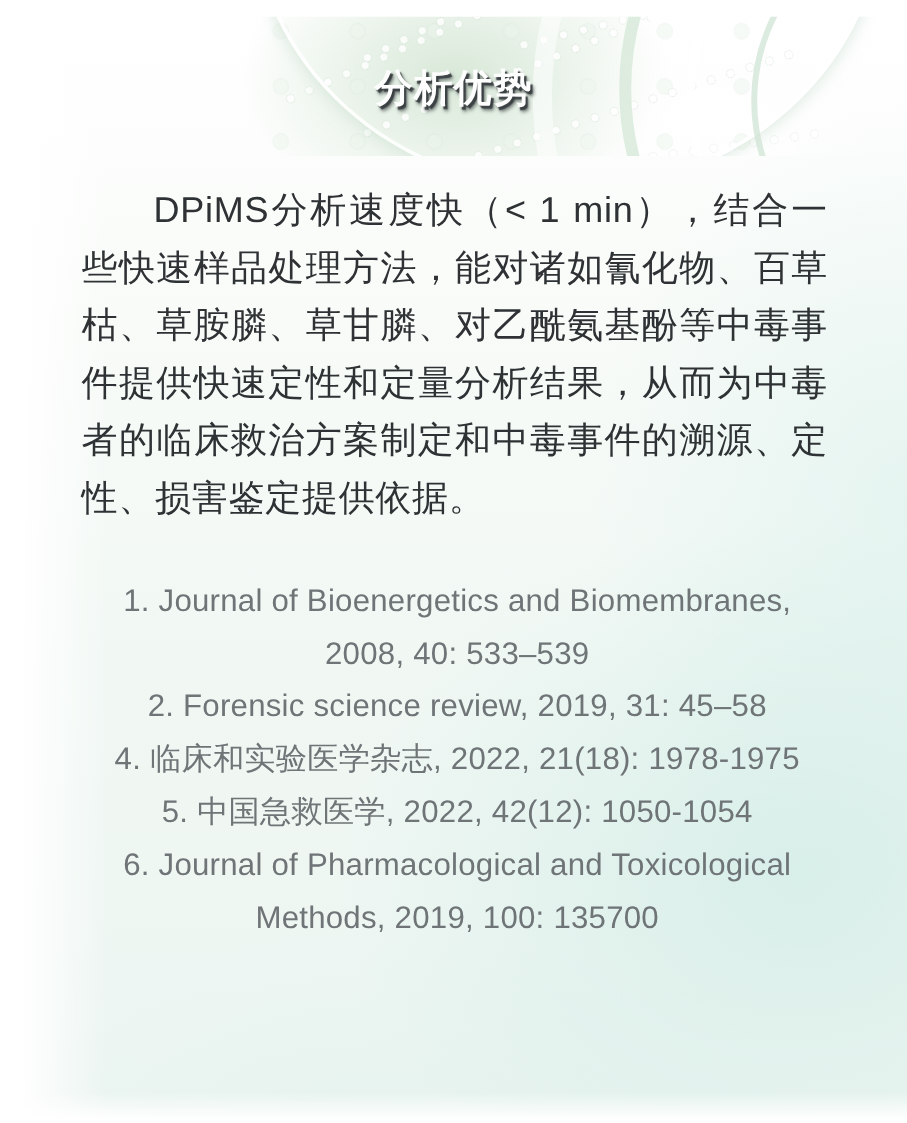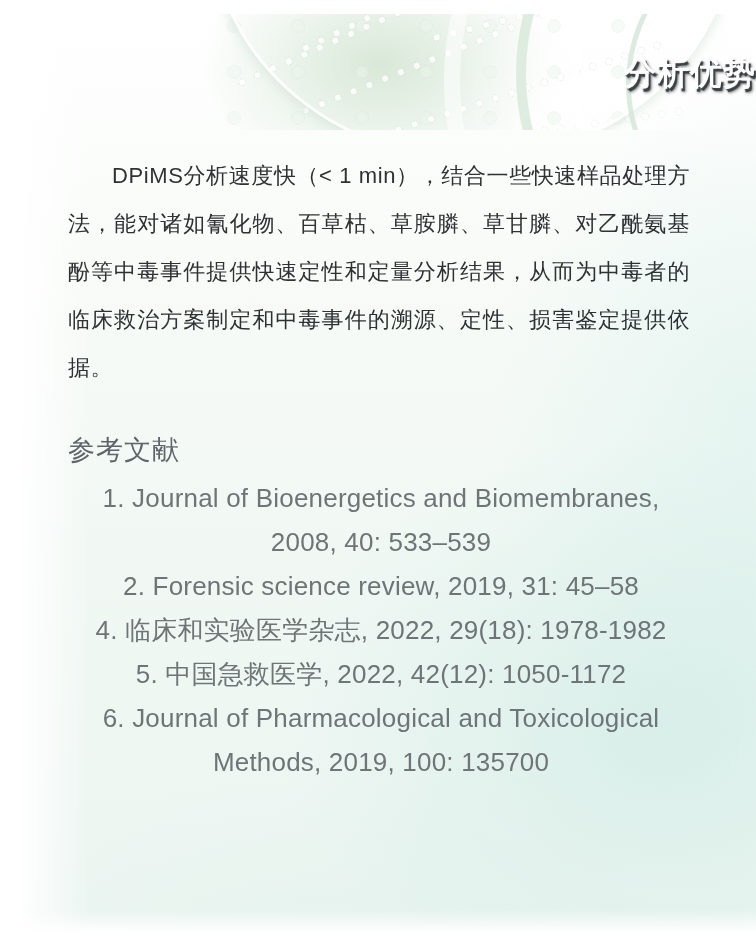--- a/index.html
+++ b/index.html
@@ -55,31 +55,31 @@
     background-size:64px 46px;
   }
   .glass-arc{position:absolute;border-radius:50%;border-style:solid;border-color:rgba(255,255,255,0.55);}
   .ga1{right:-280px;top:-230px;width:560px;height:560px;border-width:16px;}
   .ga2{right:-240px;top:-180px;width:460px;height:460px;border-width:10px;border-color:rgba(214,232,216,0.8);}
   .ga3{right:-210px;top:-130px;width:380px;height:380px;border-width:7px;border-color:rgba(255,255,255,0.7);}
   .ga4{right:-190px;top:-90px;width:310px;height:310px;border-width:5px;border-color:rgba(205,226,209,0.7);}
 
   .title{
     position:absolute;left:0;top:52px;width:100%;
-    text-align:right;
+    text-align:center;
     font-size:32px;font-weight:bold;letter-spacing:1px;
     color:#fdfdfd;
     text-shadow:2px 3px 1px #3a3f42, 3px 4px 3px rgba(40,45,48,0.55);
   }
 
   
   .content{position:absolute;top:0;left:0;width:756px;padding:0;}
   .body-paragraph{
     margin:152px 66px 0 68px;width:622px;
-    font-size:22px;line-height:48px;letter-spacing:0.6px;
+    font-size:30px;line-height:48px;letter-spacing:0.6px;
     font-weight:500;color:#2e3234;
     text-indent:2em;text-align:justify;
   }
   .refs{margin:38px 66px 0 68px;width:626px;}
   .refs-heading{
     font-size:27px;line-height:40px;color:#5f6568;font-weight:400;letter-spacing:1px;margin:0;
   }
   .refs-list{
     list-style:none;margin:6px 0 0 0;padding:0;
     font-size:26px;line-height:44px;color:#6f7477;font-weight:400;letter-spacing:0.2px;text-align:center;
@@ -110,24 +110,23 @@
 
   <div class="edge-fade-left"></div>
   <div class="edge-fade-bottom"></div>
 
   <div class="title">分析优势</div>
 
   <div class="content">
     <p class="body-paragraph">DPiMS分析速度快（&lt; 1 min），结合一些快速样品处理方法，能对诸如氰化物、百草枯、草胺膦、草甘膦、对乙酰氨基酚等中毒事件提供快速定性和定量分析结果，从而为中毒者的临床救治方案制定和中毒事件的溯源、定性、损害鉴定提供依据。</p>
 
     <div class="refs">
-      <p class="refs-heading">参考文献</p>
       <ul class="refs-list">
         <li>1. Journal of Bioenergetics and Biomembranes, 2008, 40: 533–539</li>
         <li>2. Forensic science review, 2019, 31: 45–58</li>
-        <li>4. 临床和实验医学杂志, 2022, 29(18): 1978-1982</li>
-        <li>5. 中国急救医学, 2022, 42(12): 1050-1172</li>
+        <li>4. 临床和实验医学杂志, 2022, 21(18): 1978-1975</li>
+        <li>5. 中国急救医学, 2022, 42(12): 1050-1054</li>
         <li>6. Journal of Pharmacological and Toxicological Methods, 2019, 100: 135700</li>
       </ul>
     </div>
   </div>
 
 </div>
 
 </body></html>

